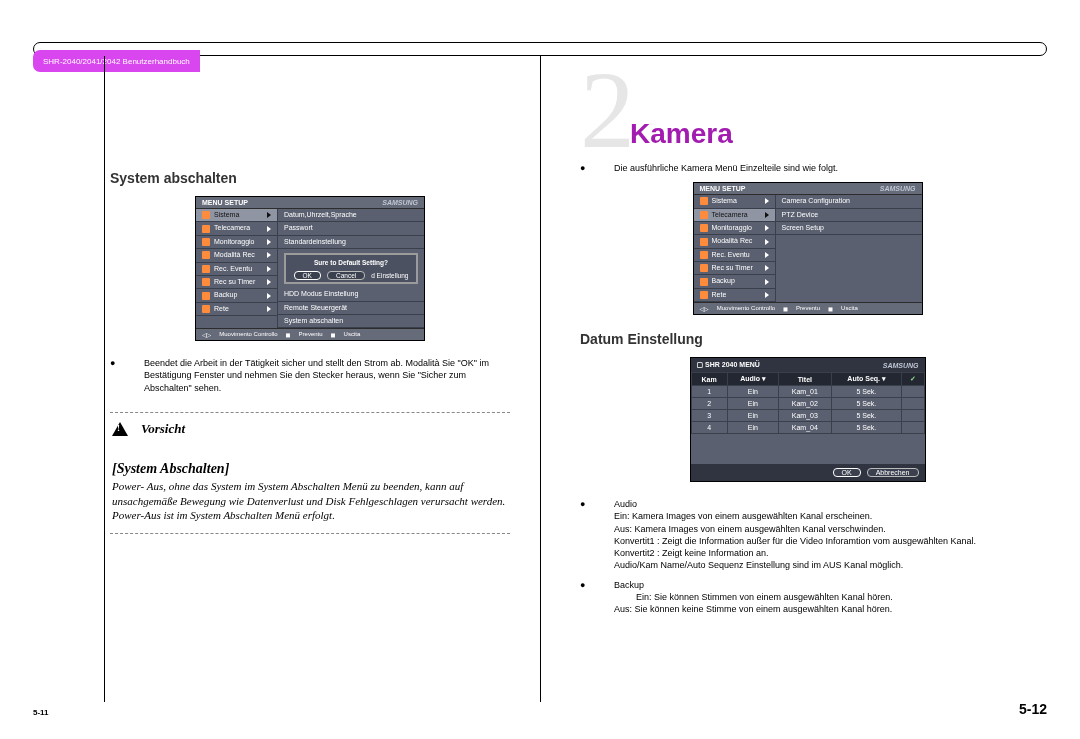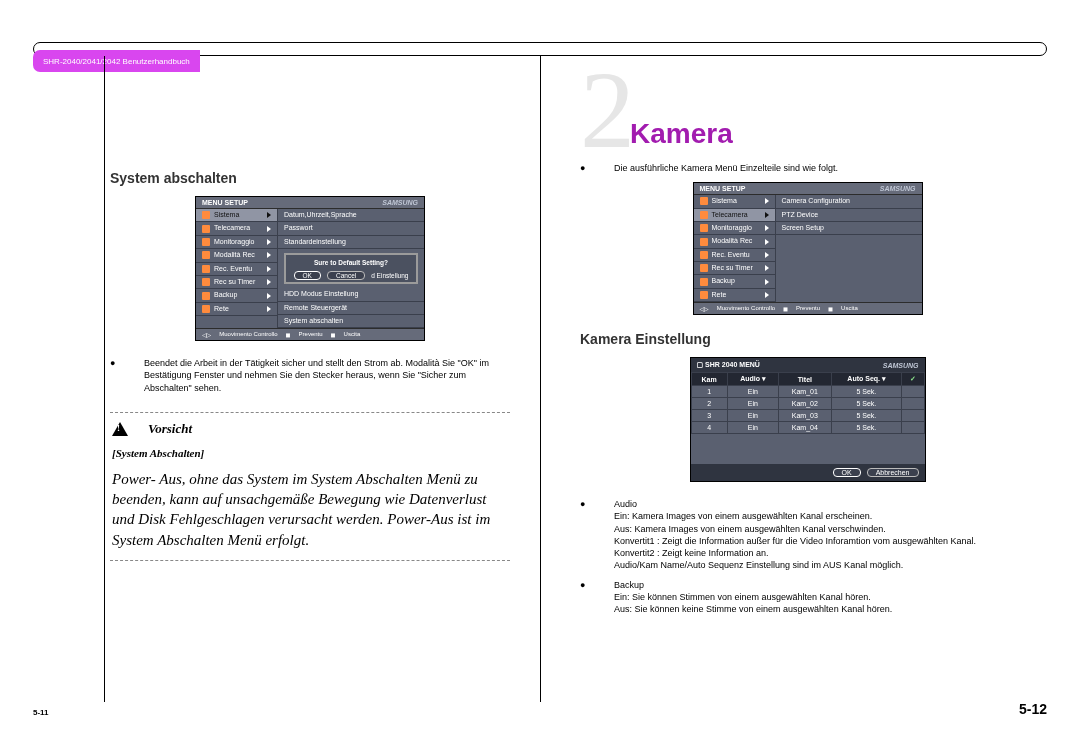--- a/index.html
+++ b/index.html
@@ -11,25 +11,25 @@
   .page-left  { position: absolute; left: 110px; top: 164px; width: 400px; }
   .page-right { position: absolute; left: 580px; top: 66px;  width: 455px; }
   .big-number-wrap { position: relative; height: 90px; }
   .big-number { font-size: 110px; font-weight: 300; color: #e6e6e6; line-height: 0.8; font-family: Georgia, serif; }
   .big-title  { position: absolute; left: 50px; bottom: 6px; font-size: 28px; font-weight: 700; color: #a21caf; }
   .section-h { font-size: 14px; font-weight: 700; color: #333; margin: 6px 0 10px 0; }
   .bullet-row { display: flex; margin: 4px 0; font-size: 9px; line-height: 1.35; }
   .bullet-dot { width: 10px; flex: none; }
   .bullet-txt { flex: 1; padding-left: 24px; }
   .caution-box { border-top: 1px dashed #888; border-bottom: 1px dashed #888; padding: 8px 0 10px 2px; margin-top: 18px; }
-  .caution-h { display: flex; align-items: center; gap: 20px; font-style: italic; font-weight: 700; font-size: 13px; font-family: Georgia, serif; margin-bottom: 10px; }
+  .caution-h { display: flex; align-items: center; gap: 13px; font-style: italic; font-weight: 700; font-size: 13px; font-family: Georgia, serif; margin-bottom: 24px; }
   .caution-tri { width: 0; height: 0; border-left: 8px solid transparent; border-right: 8px solid transparent; border-bottom: 14px solid #000; position: relative; }
   .caution-tri::after { content:"!"; color:#fff; position:absolute; top:1px; left:-3px; font-size:9px; font-style:normal; font-weight:bold; }
-  .caution-sub { font-weight: 700; font-style: italic; font-size: 11px; margin: 4px 0 10px 0; font-family: Georgia, serif; }
-  .caution-body { font-style: italic; font-size: 15px; line-height: 1.35; font-family: Georgia, serif; }
+  .caution-sub { font-weight: 700; font-style: italic; font-size: 14px; margin: 4px 0 2px 0; font-family: Georgia, serif; }
+  .caution-body { font-style: italic; font-size: 11px; line-height: 1.35; font-family: Georgia, serif; }
   .page-num-left  { position: absolute; left: 33px;  bottom: 22px; font-size: 8px; font-weight: 700; }
   .page-num-right { position: absolute; right: 33px; bottom: 22px; font-size: 14px; font-weight: 700; }
 
   .osd { width: 230px; margin: 0 auto 16px auto; border: 1px solid #000; background:#5a6070; font-size: 7px; color:#fff; }
   .osd-top { display:flex; justify-content:space-between; align-items:center; background:#666b7a; padding:2px 6px; border-bottom:1px solid #2c2c2c; font-weight:700; }
   .osd-brand { font-style: italic; font-size: 7px; color:#bfc6d4; }
   .osd-body { display:flex; }
   .osd-left-col { width: 82px; border-right: 1px solid #3a3f4c; }
   .osd-left-col .row, .osd-right-col .row { padding: 2px 6px; border-bottom: 1px solid #3a3f4c; display:flex; align-items:center; gap:4px; line-height: 1.2;}
   .osd-left-col .row.sel { background:#9095a4; color:#111; }
@@ -243,21 +243,21 @@
     <div class="osd-foot">
       <span>◁▷</span>
         <span>Muovimento Controllo</span>
       <span>◼</span>
         <span>Preventu</span>
       <span>◼</span>
         <span>Uscita</span>
     </div>
   </div>
 
-  <div class="section-h">Kamera Einstellung</div>
+  <div class="section-h">Datum Einstellung</div>
 
   <div class="osd2">
     <div class="osd2-top">
       <span>▢ <span>SHR 2040 MENÜ</span></span>
       <span class="osd-brand">SAMSUNG</span>
     </div>
     <table>
       <tbody>
           <tr>
         <th>Kam</th>
@@ -312,20 +312,20 @@
 Konvertit1 : Zeigt die Information außer für die Video Inforamtion vom ausgewählten Kanal.
 Konvertit2 : Zeigt keine Information an.
 Audio/Kam Name/Auto Sequenz Einstellung sind im AUS Kanal möglich.</span>
     </div>
   </div>
 
   <div class="bullet-row" style="margin-top:8px;">
     <div class="bullet-dot">●</div>
     <div class="bullet-txt">
       <span>Backup</span><br>
-      <span style="white-space:pre-line;">Ein: Sie können Stimmen von einem ausgewählten Kanal hören.
+      <span style="white-space:pre-line;margin-left:22px;">Ein: Sie können Stimmen von einem ausgewählten Kanal hören.
 Aus: Sie können keine Stimme von einem ausgewählten Kanal hören.</span>
     </div>
   </div>
 </div>
 
 <div class="page-num-left">5-11</div>
 <div class="page-num-right">5-12</div>
 
 </body></html>

